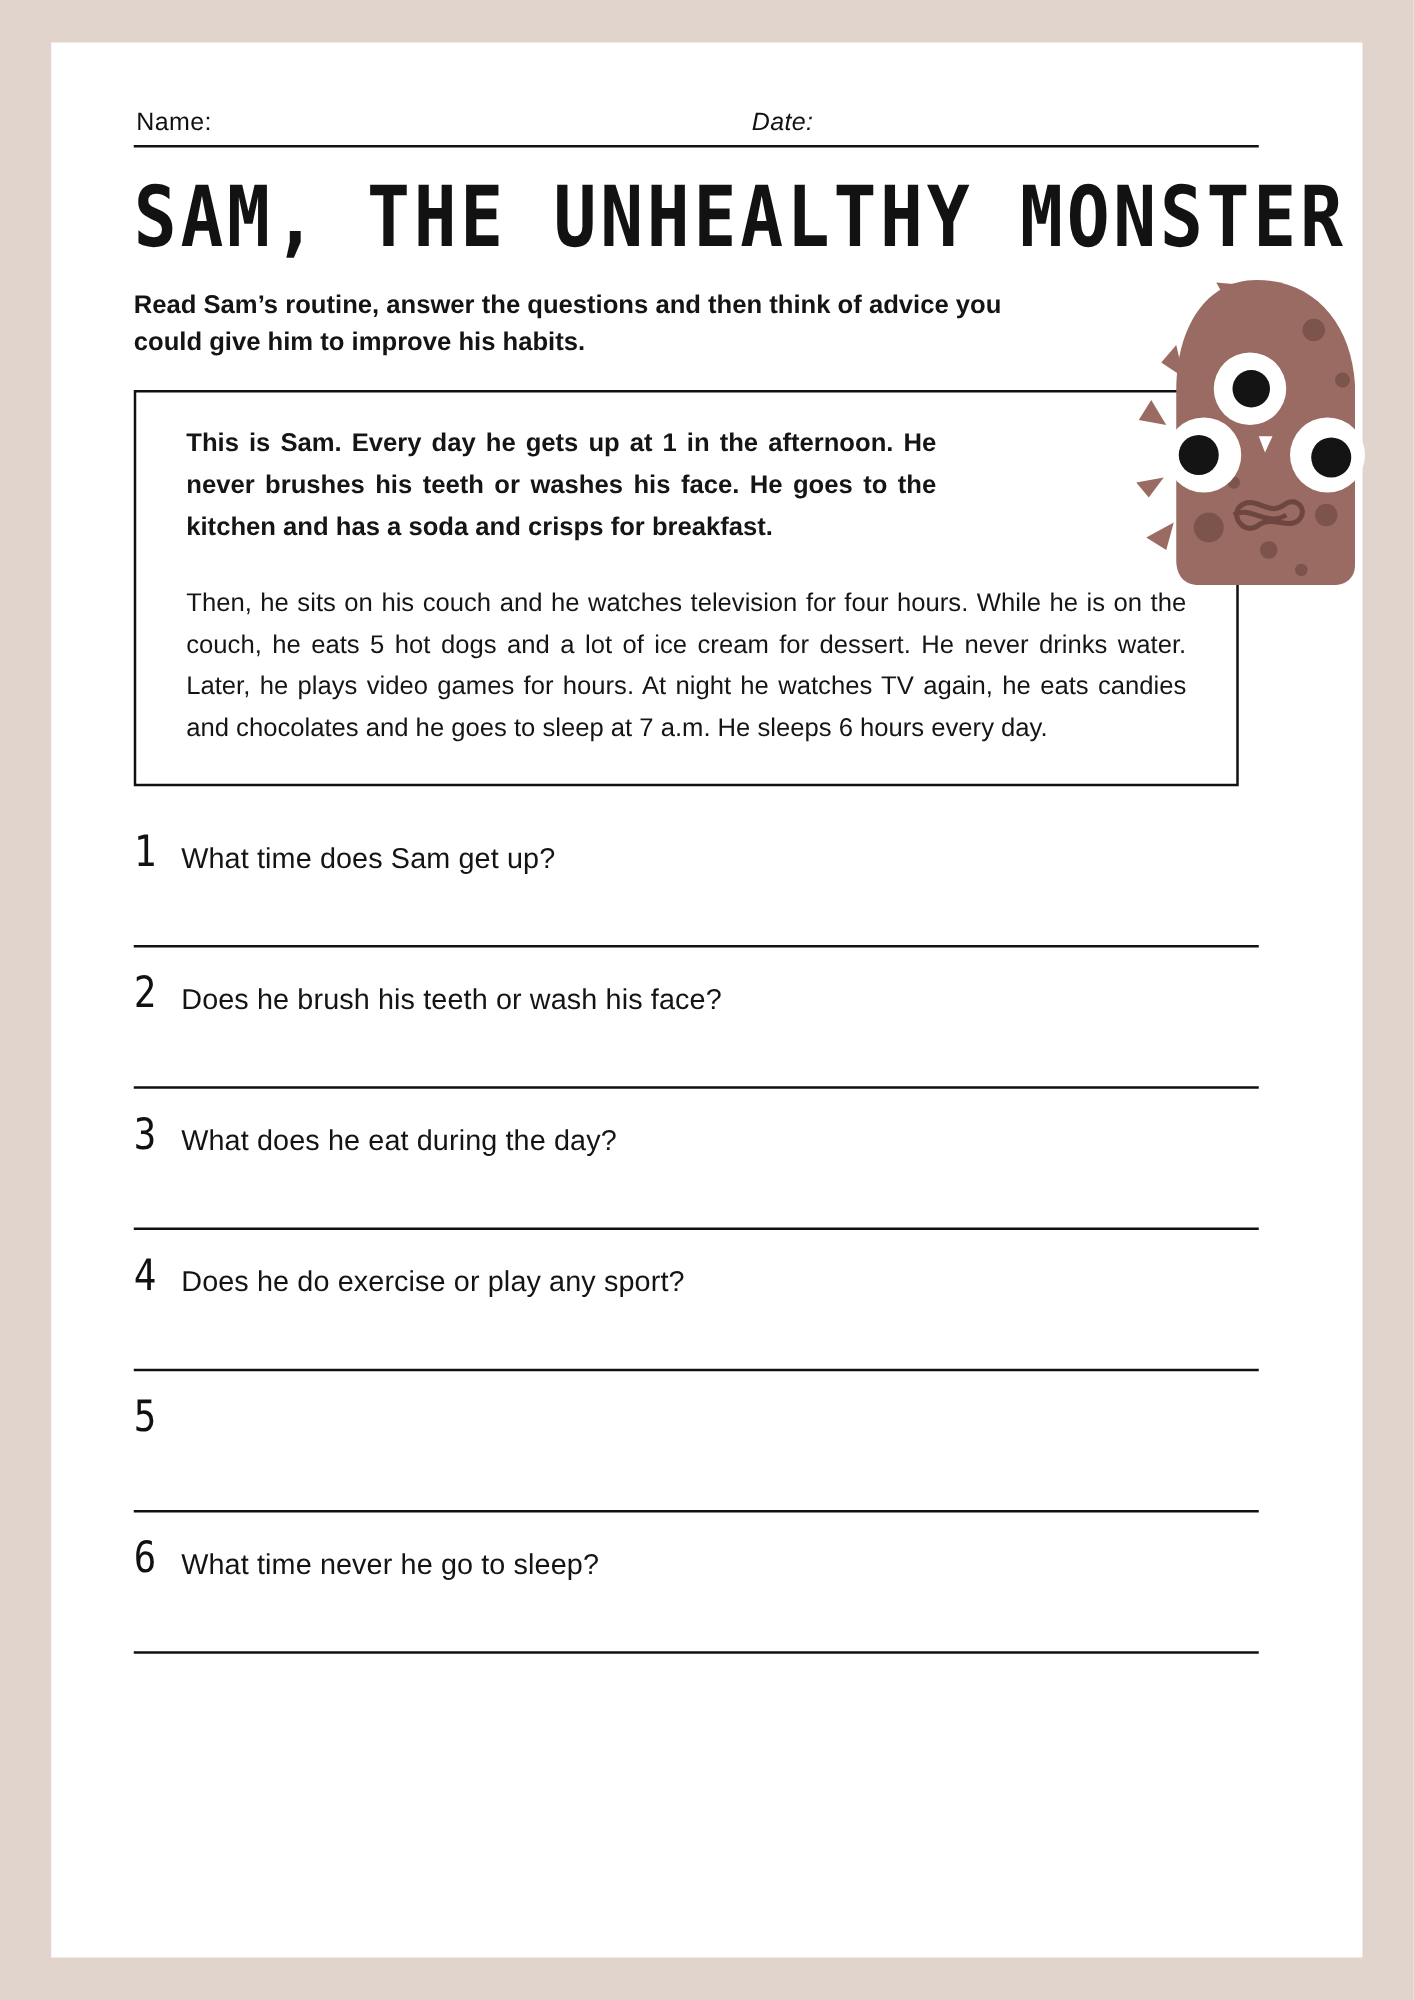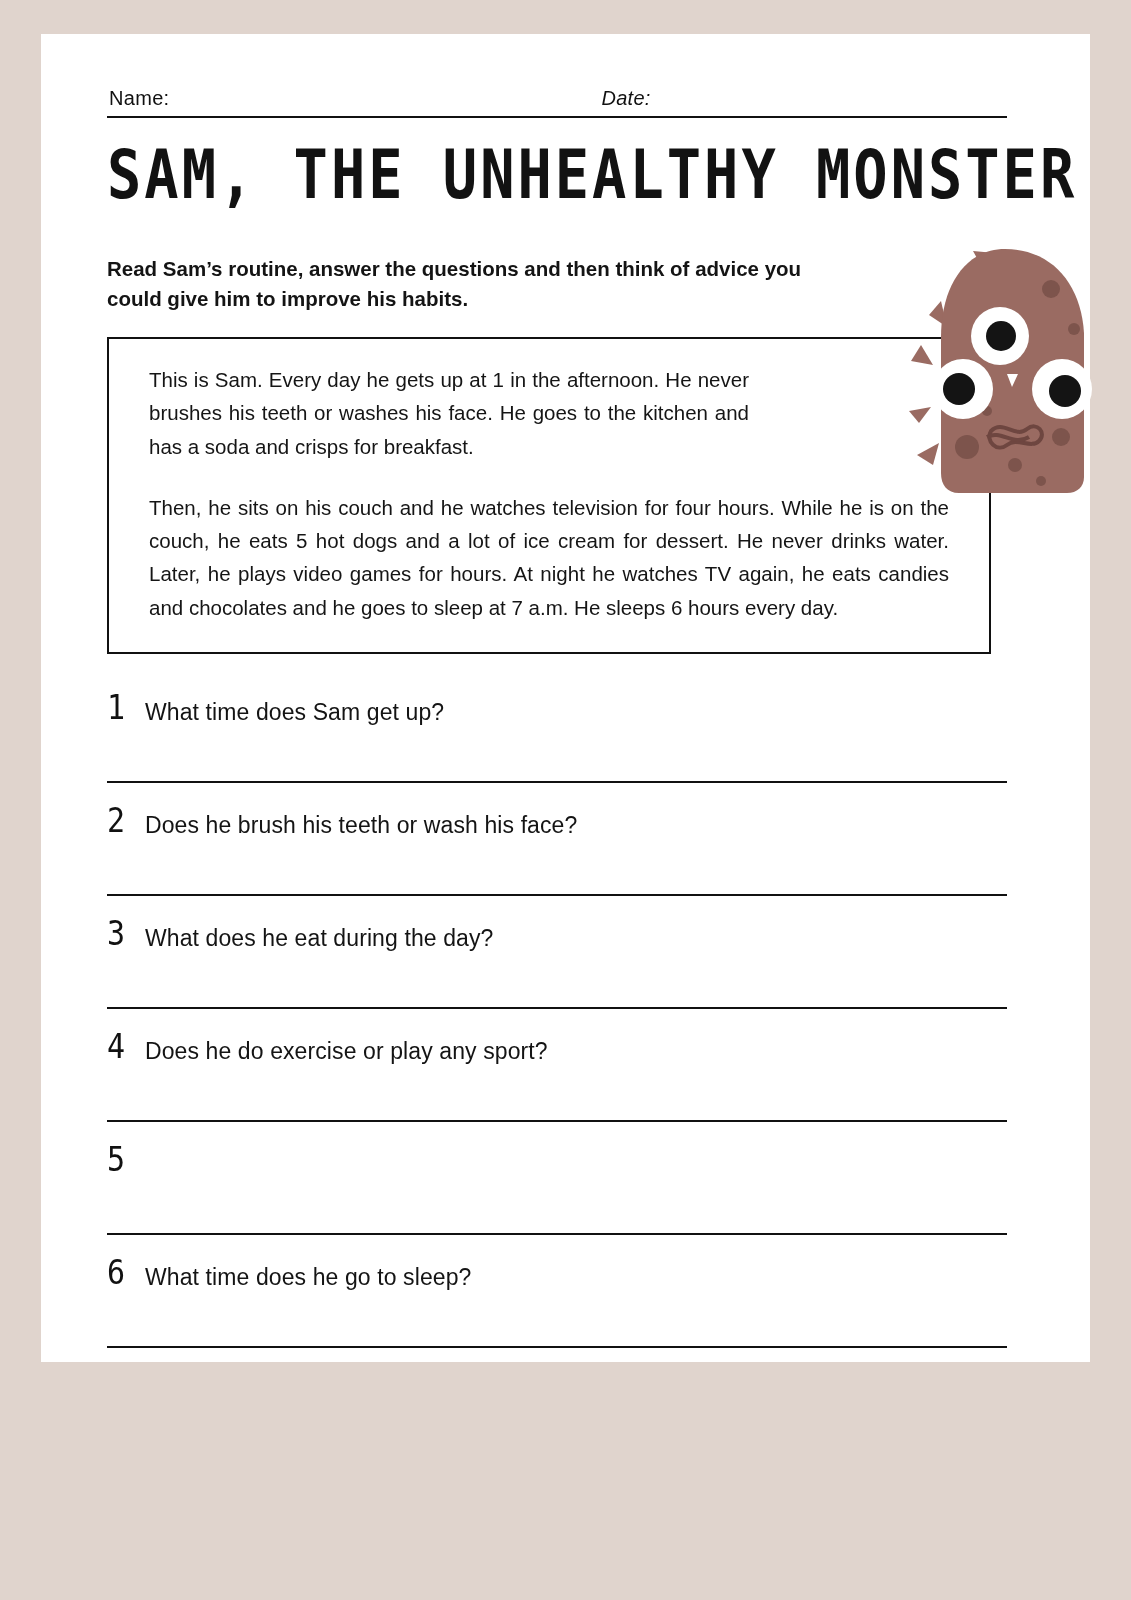--- a/index.html
+++ b/index.html
@@ -11,21 +11,21 @@
     height: 1600px;
     background: #e0d4cd;
     font-family: "Liberation Sans", sans-serif;
     overflow: hidden;
   }
   .page {
     position: absolute;
     left: 41px;
     top: 34px;
     width: 1049px;
-    height: 1328px;
+    height: 1532px;
     background: #ffffff;
   }
   .inner {
     position: absolute;
     left: 66px;
     top: 36px;
     width: 917px;
   }
 
   
@@ -54,21 +54,21 @@
     letter-spacing: 3px;
     color: #121212;
     white-space: nowrap;
     line-height: 1.05;
     transform: scaleY(1.18);
     transform-origin: left top;
   }
 
   
   .instructions {
-    margin-top: 54px;
+    margin-top: 29px;
     font-size: 20.5px;
     font-weight: 700;
     color: #141414;
     line-height: 1.45;
     width: 700px;
   }
 
   
   .textbox {
     position: relative;
@@ -81,20 +81,21 @@
   .textbox p {
     margin: 0;
     font-size: 20.5px;
     line-height: 1.62;
     color: #151515;
     text-align: justify;
     text-justify: inter-word;
   }
   .textbox p.first {
     width: 600px;
+    font-weight: bold;
   }
   .textbox p + p {
     margin-top: 28px;
   }
 
   
   .monster {
     position: absolute;
     right: -106px;
     top: -98px;
@@ -219,19 +220,19 @@
       </div>
       <div class="answerline"></div>
 
       <div class="qrow">
         <span class="qnum">5</span>
       </div>
       <div class="answerline"></div>
 
       <div class="qrow">
         <span class="qnum">6</span>
-        <span class="qtext">What time does he go to sleep?</span>
+        <span class="qtext">What time never he go to sleep?</span>
       </div>
       <div class="answerline"></div>
 
     </div>
   </div>
 </div>
 
 </body></html>

